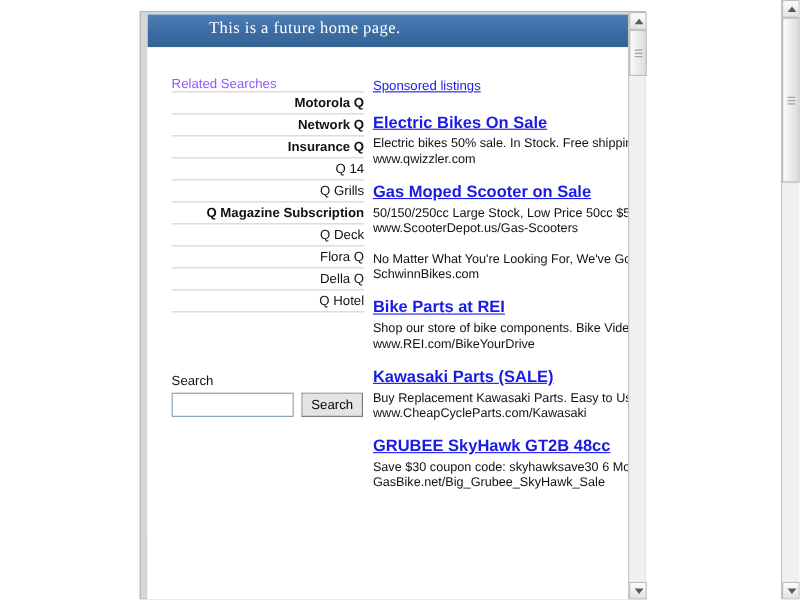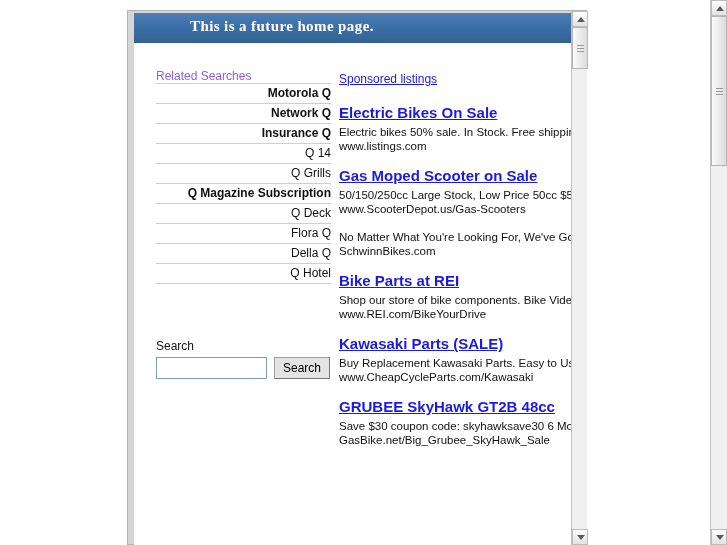--- a/index.html
+++ b/index.html
@@ -68,21 +68,21 @@
     background: #3a6fa8;
     background: linear-gradient(to bottom, #4d7fb5 0%, #3a6ca5 55%, #33638f 100%);
   }
 
   .subbanner-text {
     position: absolute;
     left: 56px;
     top: 5px;
     font-family: "Liberation Serif", serif;
     font-size: 15px;
-    font-weight: bold;
+    font-weight: normal;
     color: #ffffff;
     letter-spacing: 0.4px;
     text-align: center;
   }
 
   .content {
     position: relative;
     width: 440px;
     height: 450px;
     background: #ffffff;
@@ -322,21 +322,21 @@
           <button class="search-button">Search</button>
         </div>
       </div>
 
       <div class="right-col">
         <a class="sponsored-link">Sponsored listings</a>
 
         <div class="ad">
           <a class="ad-title">Electric Bikes On Sale</a>
           <div class="ad-desc">Electric bikes 50% sale. In Stock. Free shipping.</div>
-          <div class="ad-url">www.listings.com</div>
+          <div class="ad-url">www.qwizzler.com</div>
         </div>
 
         <div class="ad">
           <a class="ad-title">Gas Moped Scooter on Sale</a>
           <div class="ad-desc">50/150/250cc Large Stock, Low Price 50cc $599</div>
           <div class="ad-url">www.ScooterDepot.us/Gas-Scooters</div>
         </div>
 
         <div class="ad">
           <div class="ad-desc">No Matter What You're Looking For, We've Got It.</div>

